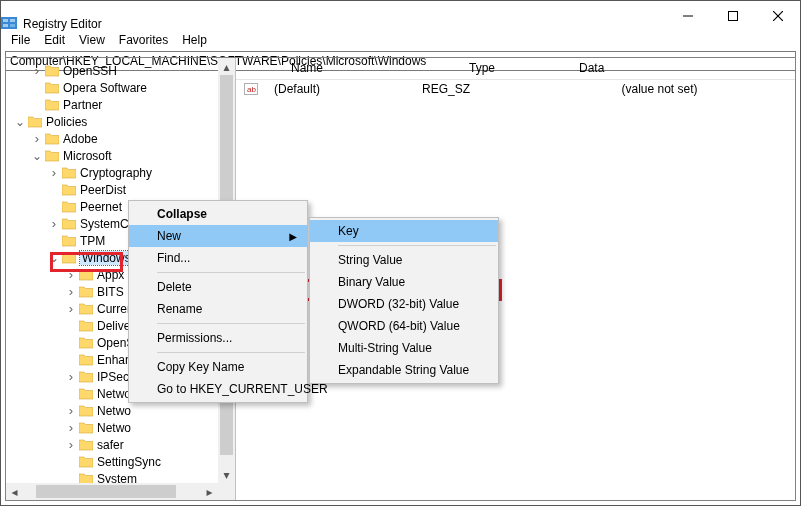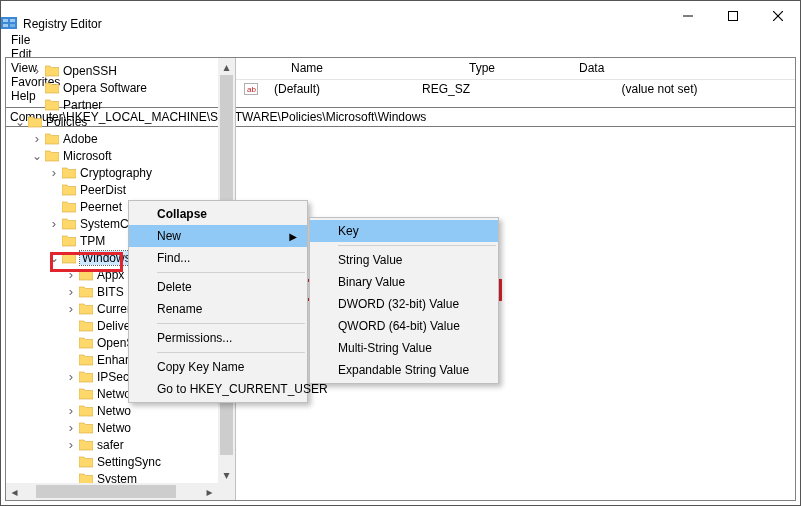--- a/index.html
+++ b/index.html
@@ -3,21 +3,21 @@
 <meta charset="utf-8">
 <style>
   * { box-sizing: border-box; }
   html, body { margin:0; padding:0; font-family: "Segoe UI", Tahoma, sans-serif; font-size:12px; color:#000; }
   body { width:801px; height:506px; border:1px solid #555; background:#fff; position:relative; overflow:hidden;}
   .titlebar { height:30px; display:flex; align-items:flex-end; }
   .titlebar .icon { width:16px; height:16px; margin-right:6px; }
   .titlebar .title { flex:0 0 auto; font-size:12px; }
   .win-controls { margin-left:auto; display:flex; }
   .win-controls div { width:45px; height:30px; display:flex; align-items:center; justify-content:center; font-family: "Segoe UI Symbol", sans-serif; }
-  .menubar { display:flex; padding:2px 10px 4px 10px;flex-direction:column; }
+  .menubar { display:flex; gap:14px; padding:2px 10px 4px 10px; }
   .menubar span { }
   .addressbar { border:1px solid #7a7a7a; margin:0 4px; padding:2px 4px; font-size:12px; height:20px; line-height:15px; }
   .workspace { position:absolute; top:56px; left:4px; right:4px; bottom:4px; display:flex; border:1px solid #828282;}
   .tree-pane { width:230px; border-right:1px solid #c0c0c0; position:relative; overflow:hidden; }
   .tree-pane .vscroll { position:absolute; right:0; top:0; bottom:17px; width:17px; background:#f0f0f0; }
   .tree-pane .vscroll .up, .tree-pane .vscroll .down { height:17px; display:flex; align-items:center; justify-content:center; color:#555;}
   .tree-pane .vscroll .down { position:absolute; bottom:0; left:0; right:0;}
   .tree-pane .vscroll .thumb { position:absolute; left:2px; right:2px; top:17px; height:380px; background:#cdcdcd;}
   .tree-pane .hscroll { position:absolute; left:0; right:0; bottom:0; height:17px; background:#f0f0f0;}
   .tree-pane .hscroll .left, .tree-pane .hscroll .right { position:absolute; top:0; width:17px; height:17px; display:flex; align-items:center; justify-content:center; color:#555;}

